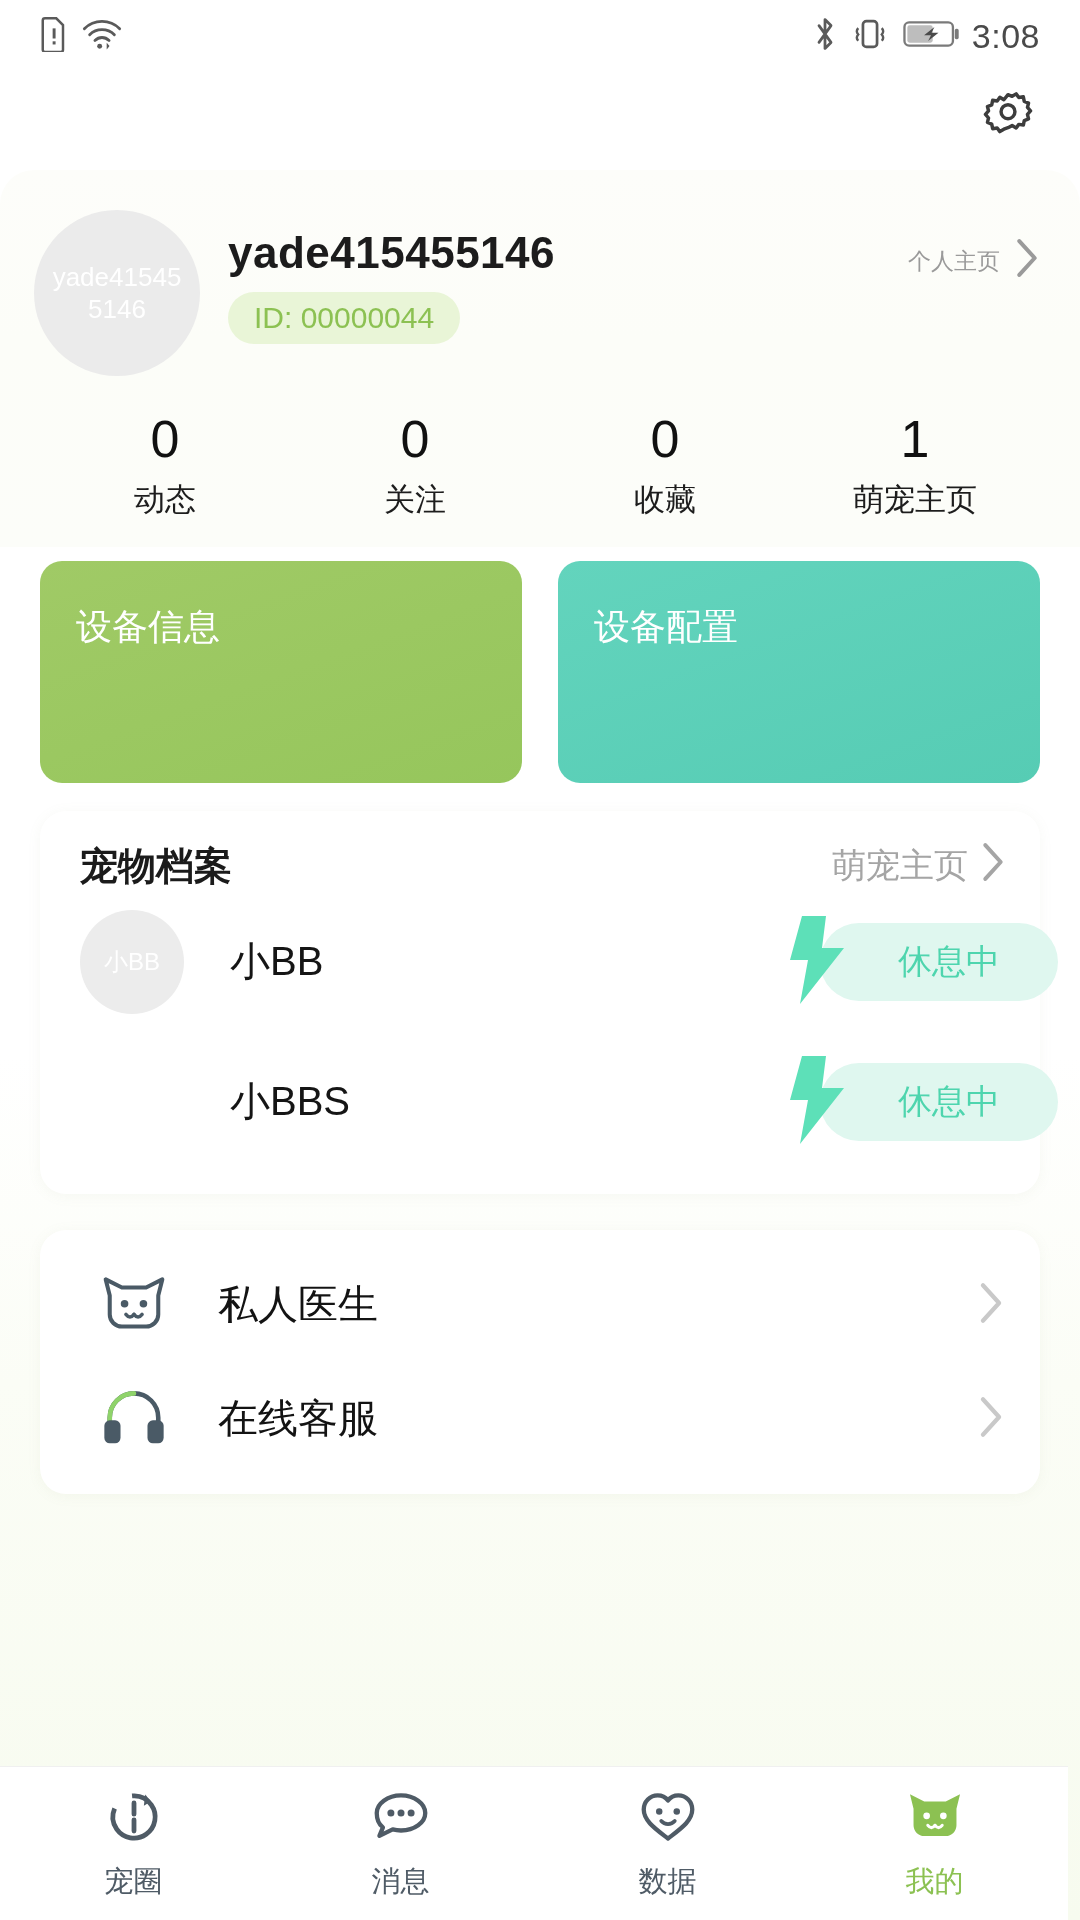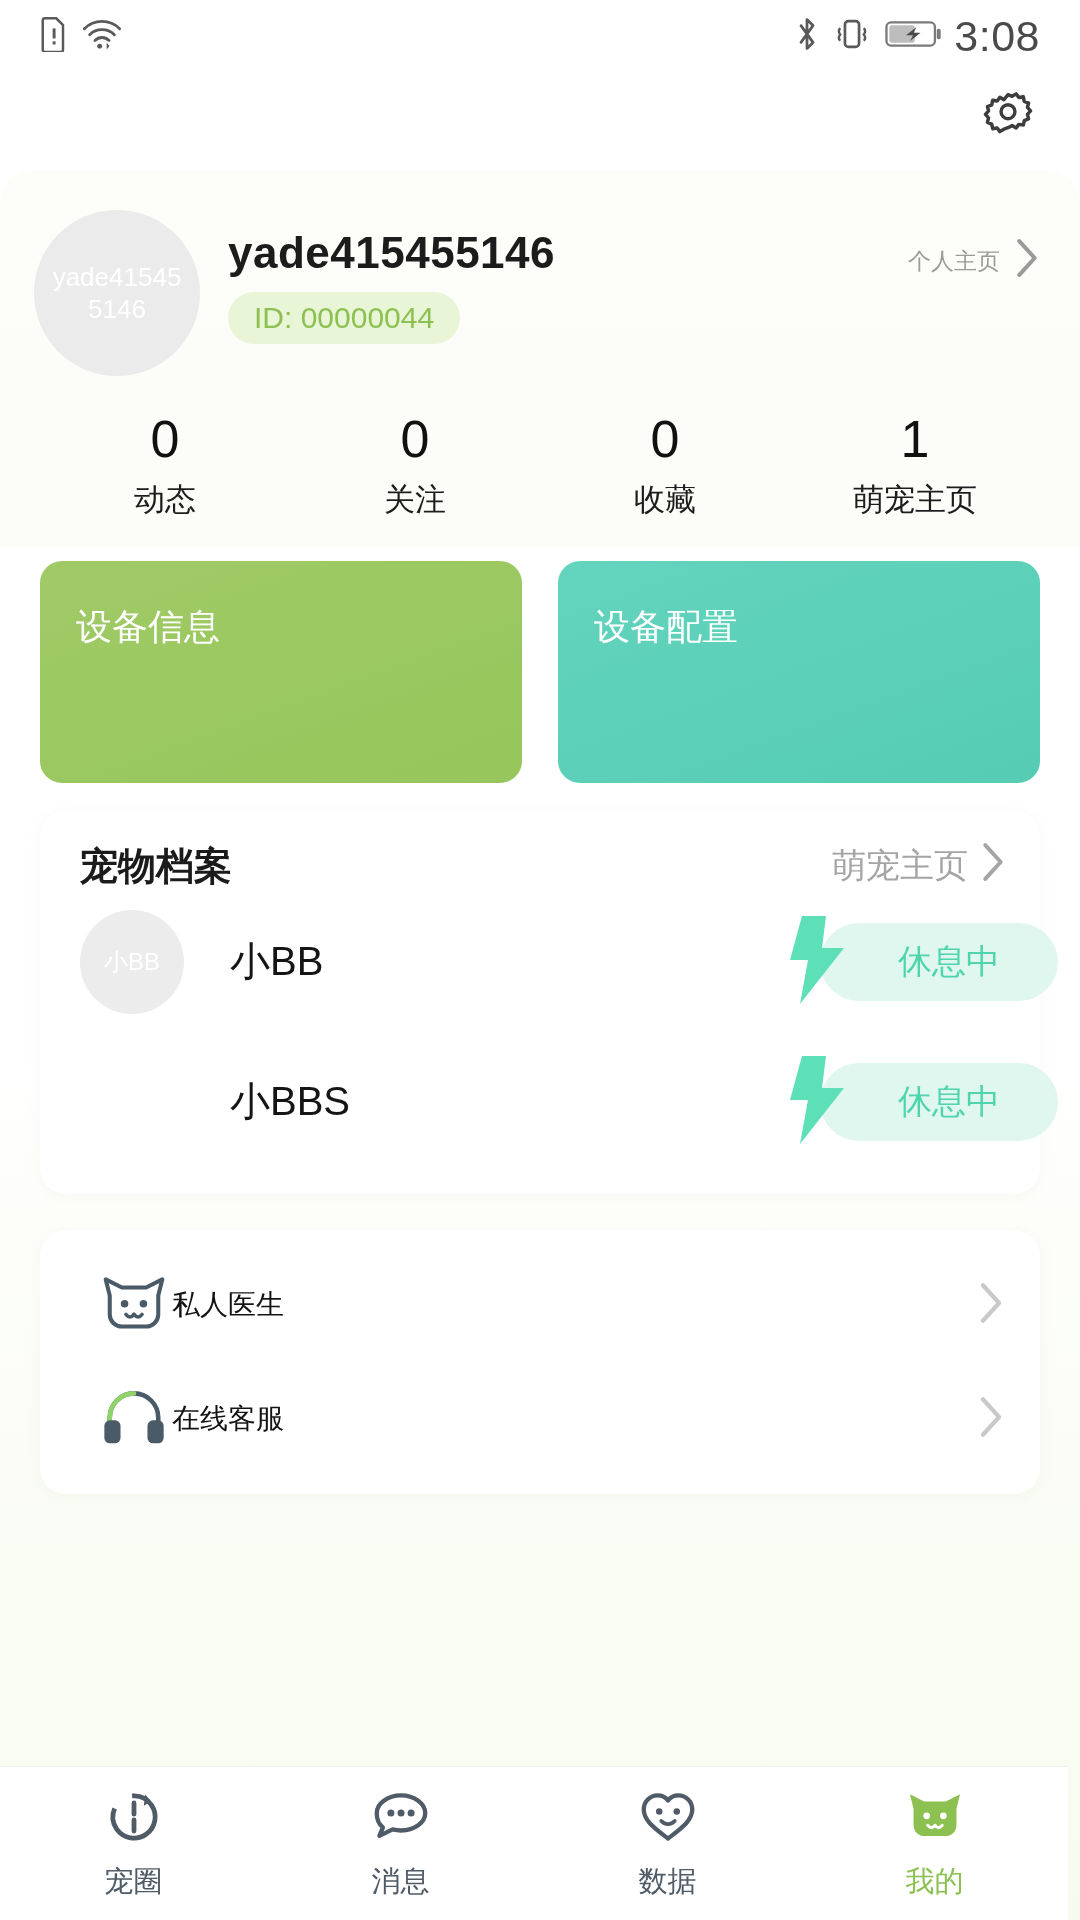--- a/index.html
+++ b/index.html
@@ -15,21 +15,21 @@
   
   .statusbar {
     height:72px;
     display:flex; align-items:center;
     padding:0 40px;
     position:relative;
   }
   .sb-left { display:flex; align-items:center; gap:14px; }
   .sb-right { margin-left:auto; display:flex; align-items:center; gap:13px; }
   .sb-time {
-    font-size:43px; color:#4a4a4a; letter-spacing:0.5px;
+    font-size:34px; color:#4a4a4a; letter-spacing:0.5px;
     font-family:"Liberation Sans",sans-serif;
   }
   .sb-icon { display:block; }
 
   
   .topbar { height:98px; position:relative; }
   .gear-btn {
     position:absolute; right:36px; top:12px;
     width:72px; height:72px;
     display:flex; align-items:center; justify-content:center;
@@ -131,21 +131,21 @@
   .bolt { position:relative; z-index:2; }
 
   
   .svc-card { padding:18px 0 18px 0; margin-top:36px; }
   .svc-row {
     display:flex; align-items:center;
     padding:26px 36px 26px 56px;
     position:relative;
   }
   .svc-icon { width:76px; display:flex; align-items:center; justify-content:center; flex:0 0 auto; }
-  .svc-label { font-size:28px; color:#131313; }
+  .svc-label { font-size:40px; color:#131313; margin-left:46px; }
   .svc-chev { margin-left:auto; }
 
   
   .bottomnav {
     position:absolute; left:0; right:12px; bottom:0;
     height:154px; background:#ffffff;
     border-top:1px solid #f0f0f0;
     display:flex; align-items:center;
   }
   .nav-item {

